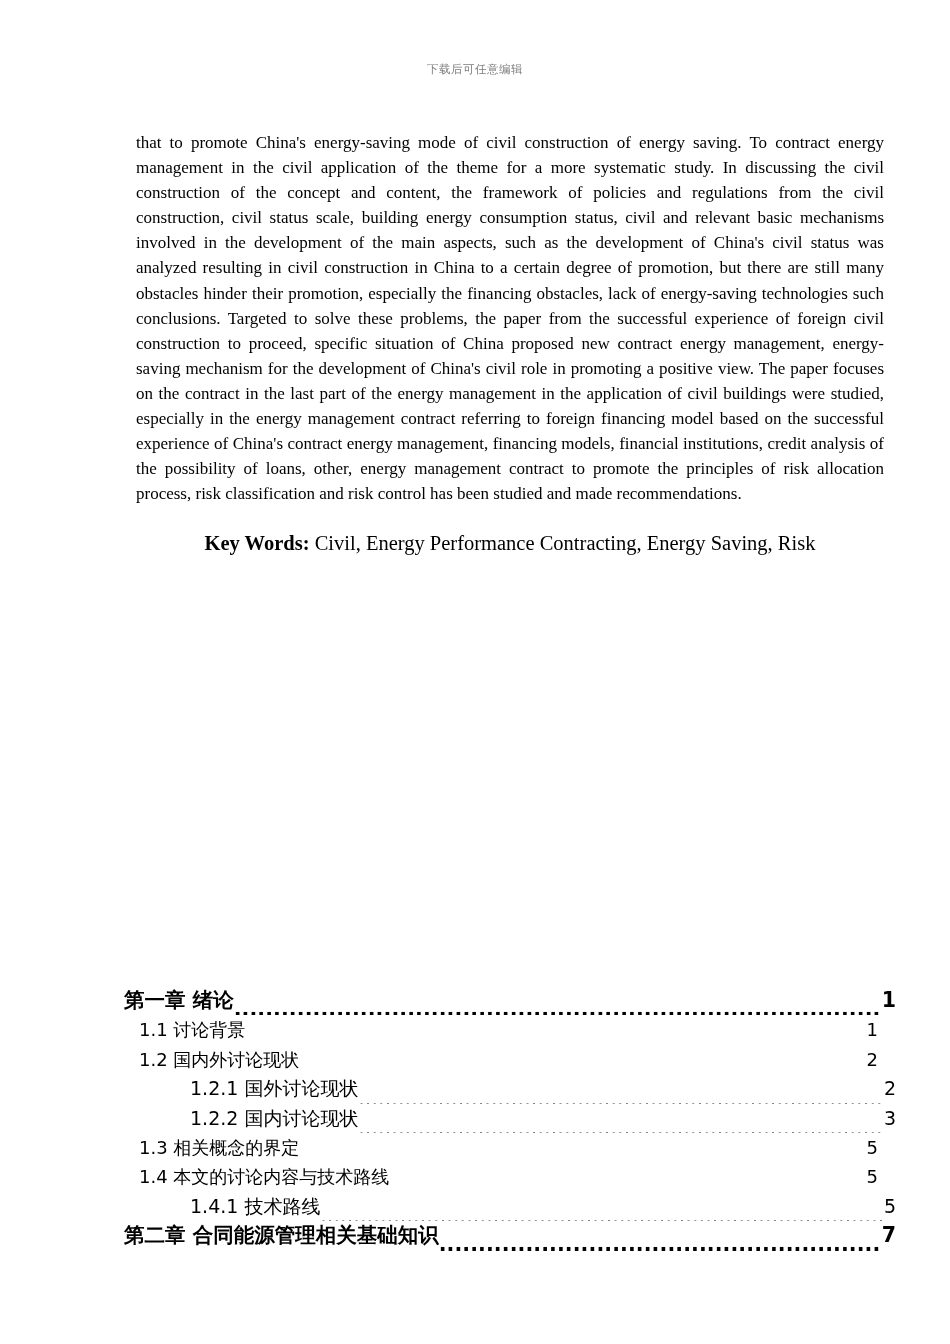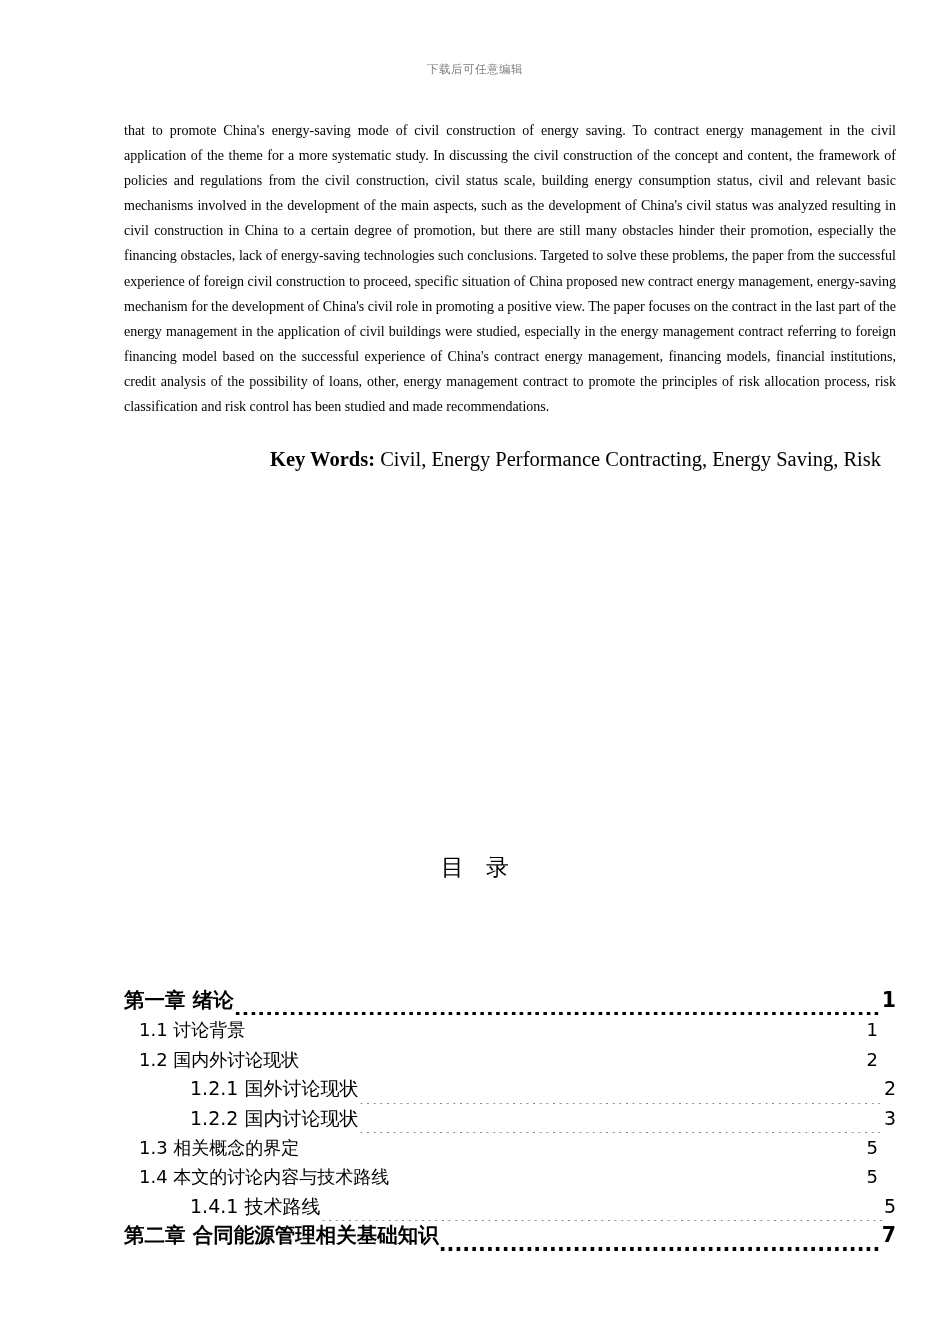--- a/index.html
+++ b/index.html
@@ -41,35 +41,35 @@
 
   
   .content {
     position: absolute;
     left: 124px;
     top: 118px;
     width: 772px;
   }
 
   .abstract-para {
-    margin: 0;
-    font-size: 14px;
+    margin: 12px;
+    font-size: 17px;
     line-height: 25.1px;
     text-align: justify;
     text-justify: inter-word;
     text-align-last: left;
     hyphens: none;
   }
 
   .keywords-line {
-    margin: 15px;
+    margin: 0;
     padding-top: 13px;
     font-size: 20.5px;
     line-height: 25.1px;
-    text-align: right;
+    text-align: center;
     white-space: nowrap;
   }
   .keywords-label {
     font-weight: bold;
   }
   .keywords-value {
     font-weight: normal;
   }
 
   
@@ -161,23 +161,20 @@
   <div class="doc-header">下载后可任意编辑</div>
 
   <div class="content">
     <p class="abstract-para">that to promote China's energy-saving mode of civil construction of energy saving. To contract energy management in the civil application of the theme for a more systematic study. In discussing the civil construction of the concept and content, the framework of policies and regulations from the civil construction, civil status scale, building energy consumption status, civil and relevant basic mechanisms involved in the development of the main aspects, such as the development of China's civil status was analyzed resulting in civil construction in China to a certain degree of promotion, but there are still many obstacles hinder their promotion, especially the financing obstacles, lack of energy-saving technologies such conclusions. Targeted to solve these problems, the paper from the successful experience of foreign civil construction to proceed, specific situation of China proposed new contract energy management, energy-saving mechanism for the development of China's civil role in promoting a positive view. The paper focuses on the contract in the last part of the energy management in the application of civil buildings were studied, especially in the energy management contract referring to foreign financing model based on the successful experience of China's contract energy management, financing models, financial institutions, credit analysis of the possibility of loans, other, energy management contract to promote the principles of risk allocation process, risk classification and risk control has been studied and made recommendations.</p>
 
     <p class="keywords-line">
       <span class="keywords-label">Key Words:</span><span> </span><span class="keywords-value">Civil, Energy Performance Contracting, Energy Saving, Risk</span>
     </p>
   </div>
 
-  <div class="toc-title">
-    <span>目</span><span class="gap"></span><span>录</span>
-  </div>
 
   <div class="toc" id="toc-list">
       <div class="toc-row lvl1">
         <span class="label">第一章 绪论</span>
         <span class="leader"></span>
         <span class="pageno">1</span>
       </div>
       <div class="toc-row lvl2">
         <span class="label">1.1 讨论背景</span>
         <span class="leader"></span>

